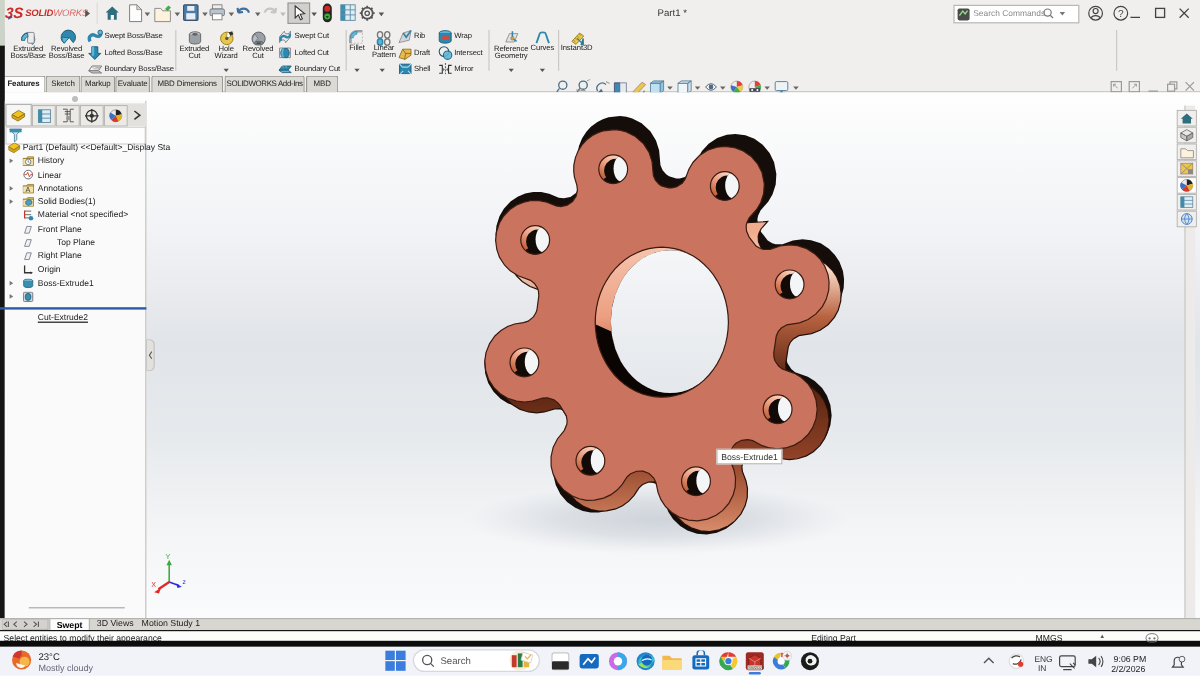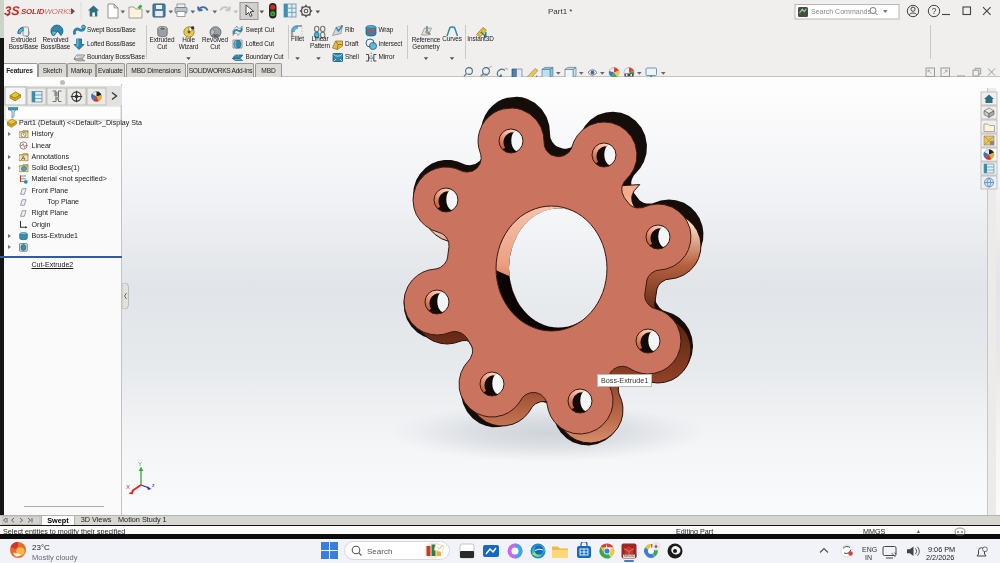--- a/index.html
+++ b/index.html
@@ -590,21 +590,21 @@
   <path d="M4,2 l-2.5,2.2 2.5,2.2 M5,2 v4.4"></path>
         <path d="M12,2 l-2.5,2.2 2.5,2.2"></path>
   <path d="M18,2 l2.5,2.2 -2.5,2.2"></path>
         <path d="M26,2 l2.5,2.2 -2.5,2.2 M30,2 v4.4"></path>
  </g>
 </svg>
 <div class="abs" style="left:41px;top:515px;width:34px;height:10px;background:#fdfdfd;border:1px solid #b5b3af;border-bottom:none;font-size:7.3px;font-weight:bold;text-align:center;line-height:9px;">Swept</div>
 <div class="abs" style="left:76px;top:515px;width:40px;height:10px;font-size:7.3px;text-align:center;line-height:10px;color:#222;">3D Views</div>
 <div class="abs" style="left:118px;top:515px;width:62px;height:10px;font-size:7.3px;line-height:10px;color:#222;">Motion Study 1</div>
 <div class="abs" style="left:0;top:525px;width:1000px;height:9px;background:#fcfcfb;border-top:1.2px solid #141414;font-size:7.2px;color:#222;">
- <span class="abs" style="left:3px;top:0.5px;">Select entities to modify their specified</span>
+ <span class="abs" style="left:3px;top:0.5px;">Select entities to modify their appearance</span>
  <span class="abs" style="left:676px;top:0.5px;">Editing Part</span>
  <span class="abs" style="left:863px;top:0.5px;">MMGS</span>
  <span class="abs" style="left:916px;top:1.5px;font-size:5px;color:#555;">▲</span>
 </div>
 <div class="abs" style="left:0;top:534px;width:1000px;height:5px;background:#0c0c0c;"></div>
 <svg class="abs" style="left:953px;top:525.5px" width="14" height="11">
       <path d="M2,6 q0,-4 5,-4 q5,0 5,4 q0,3 -3,3 l-4,0 q-3,0 -3,-3 z" fill="none" stroke="#777" stroke-width=".8"></path>
       <circle cx="5" cy="6" r=".9" fill="#777"></circle>
       <circle cx="9" cy="6" r=".9" fill="#777"></circle>
     </svg>

